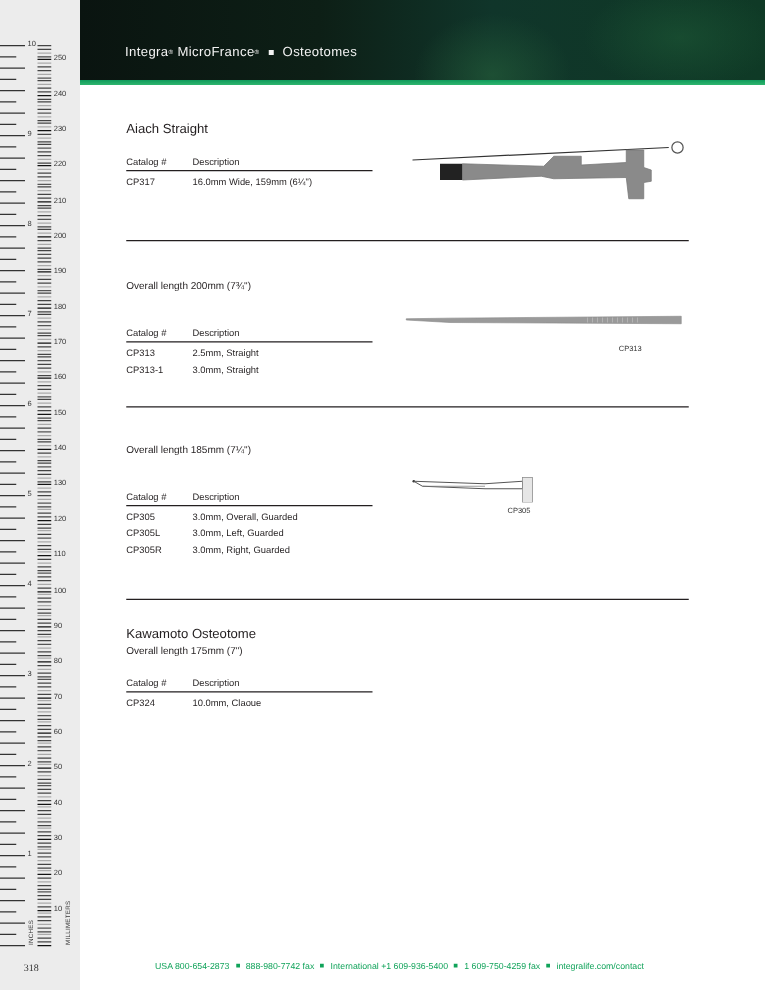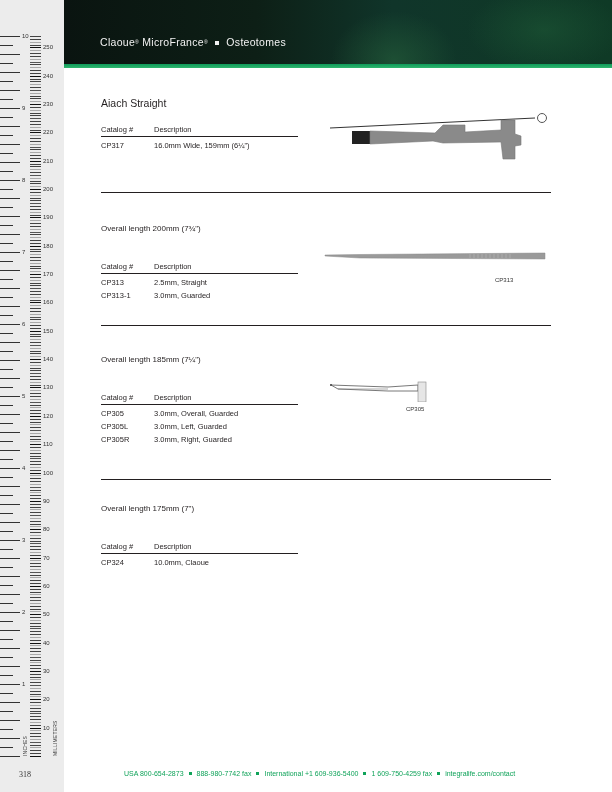--- a/index.html
+++ b/index.html
@@ -416,21 +416,21 @@
     <div class="lbl-mm" style="top: 75.685px;">240</div>
     <div class="lbl-mm" style="top: 47.3386px;">250</div>
     <div class="vlabel" style="left: 22px; top: 756px;">INCHES</div>
     <div class="vlabel" style="left: 52px; top: 756px;">MILLIMETERS</div>
   </div>
 <div class="page-num">318</div>
 
 <div class="header"></div>
 <div class="header-bar"></div>
 <div class="header-title">
-  <span>Claoue</span><sup>®</sup>
+  <span>Integra</span><sup>®</sup>
   <span>MicroFrance</span><sup>®</sup>
   <span class="sq"></span>
   <span>Osteotomes</span>
 </div>
 
 <div class="section" style="top:97px;">
   <div class="sec-title">Aiach Straight</div>
   <div class="tbl" style="top:28px;">
     <div class="tbl-head">
       <span class="c1">Catalog #</span>
@@ -456,21 +456,21 @@
     <div class="tbl-head">
       <span class="c1">Catalog #</span>
       <span>Description</span>
     </div>
     <div class="tbl-row">
       <span class="c1">CP313</span>
       <span>2.5mm, Straight</span>
     </div>
     <div class="tbl-row">
       <span class="c1">CP313-1</span>
-      <span>3.0mm, Guarded</span>
+      <span>3.0mm, Straight</span>
     </div>
   </div>
 </div>
 <svg style="position:absolute;left:320px;top:250px;" width="235" height="16">
   <path d="M5 5 L40 4.5 L225 3 L225 9 L40 8 L5 6 Z" fill="#9a9a9a" stroke="#888" stroke-width="0.5"></path>
   <g stroke="#bbb" stroke-width="0.6">
     <line x1="150" y1="4" x2="150" y2="8"></line>
       <line x1="154" y1="4" x2="154" y2="8"></line>
       <line x1="158" y1="4" x2="158" y2="8"></line>
     <line x1="162" y1="4" x2="162" y2="8"></line>
@@ -510,20 +510,21 @@
 <svg style="position:absolute;left:328px;top:378px;" width="100" height="24">
   <circle cx="3" cy="7" r="1" fill="#333"></circle>
   <path d="M3 7 L60 9 L90 7 L90 13 L60 13 L10 11 Z" fill="none" stroke="#555" stroke-width="0.8"></path>
   <line x1="10" y1="11" x2="60" y2="11" stroke="#777" stroke-width="0.6"></line>
   <rect x="90" y="4" width="8" height="20" fill="#e6e6e6" stroke="#888" stroke-width="0.6"></rect>
 </svg>
 <div class="img-caption" style="left:406px;top:406px;">CP305</div>
 <div class="divider" style="top:479px;"></div>
 
 <div class="section" style="top:501px;">
+  <div class="sec-title">Kawamoto Osteotome</div>
   <div class="sec-sub">Overall length 175mm (7")</div>
   <div class="tbl" style="top:41px;">
     <div class="tbl-head">
       <span class="c1">Catalog #</span>
       <span>Description</span>
     </div>
     <div class="tbl-row">
       <span class="c1">CP324</span>
       <span>10.0mm, Claoue</span>
     </div>

